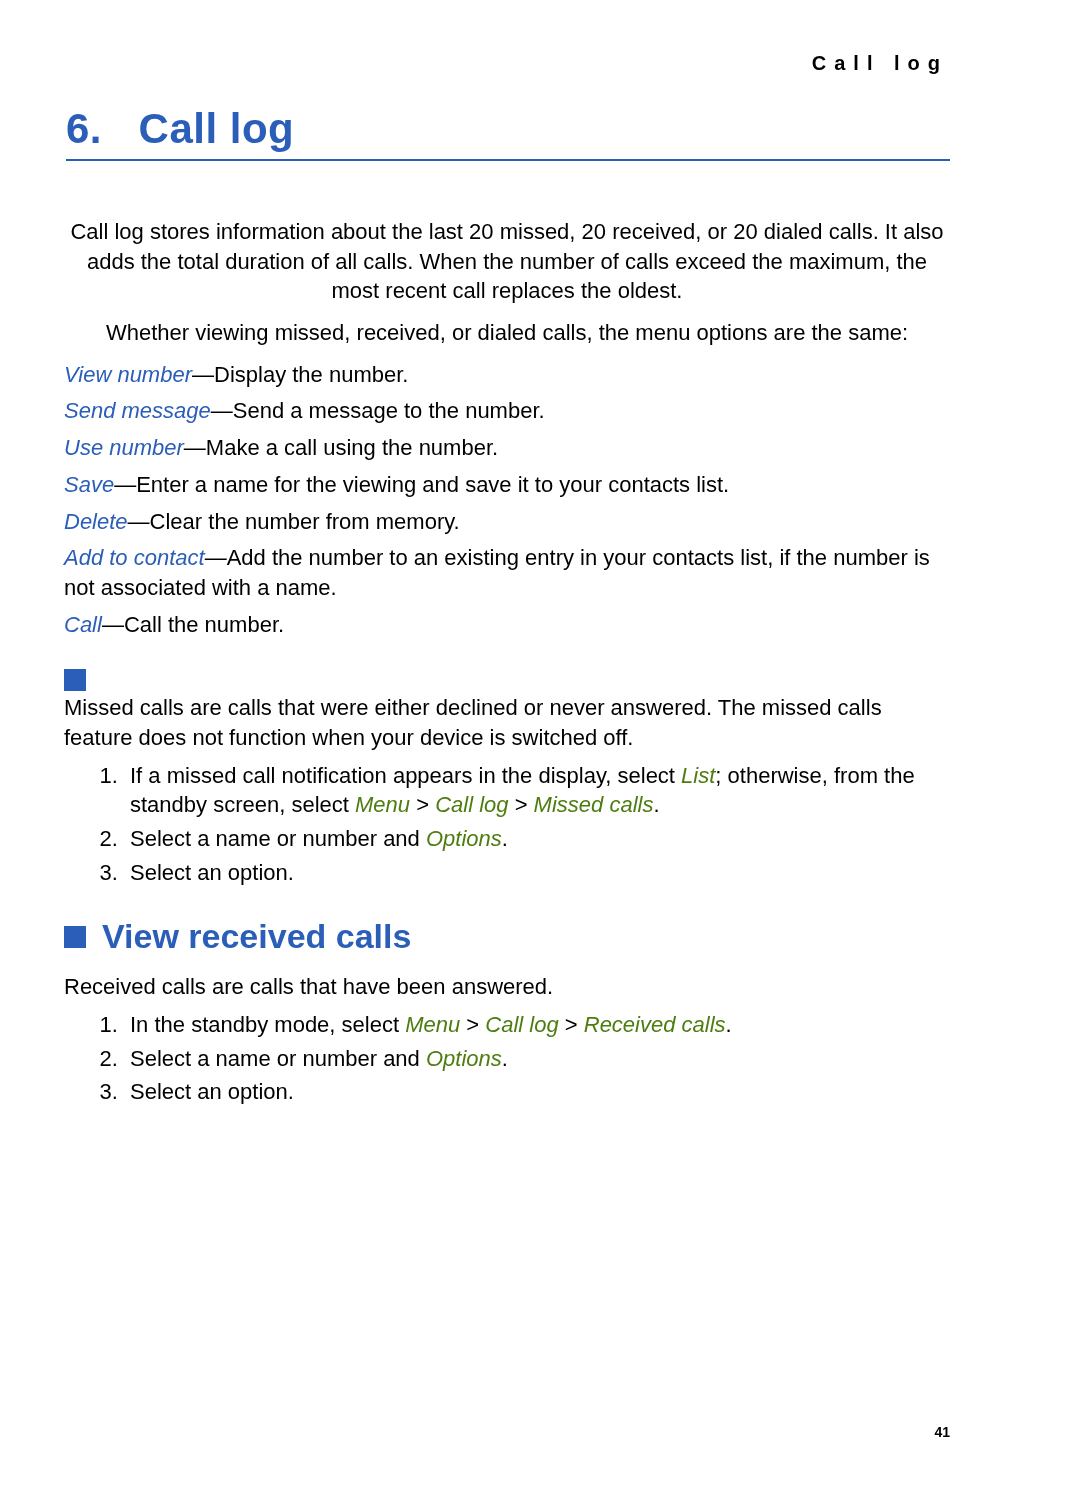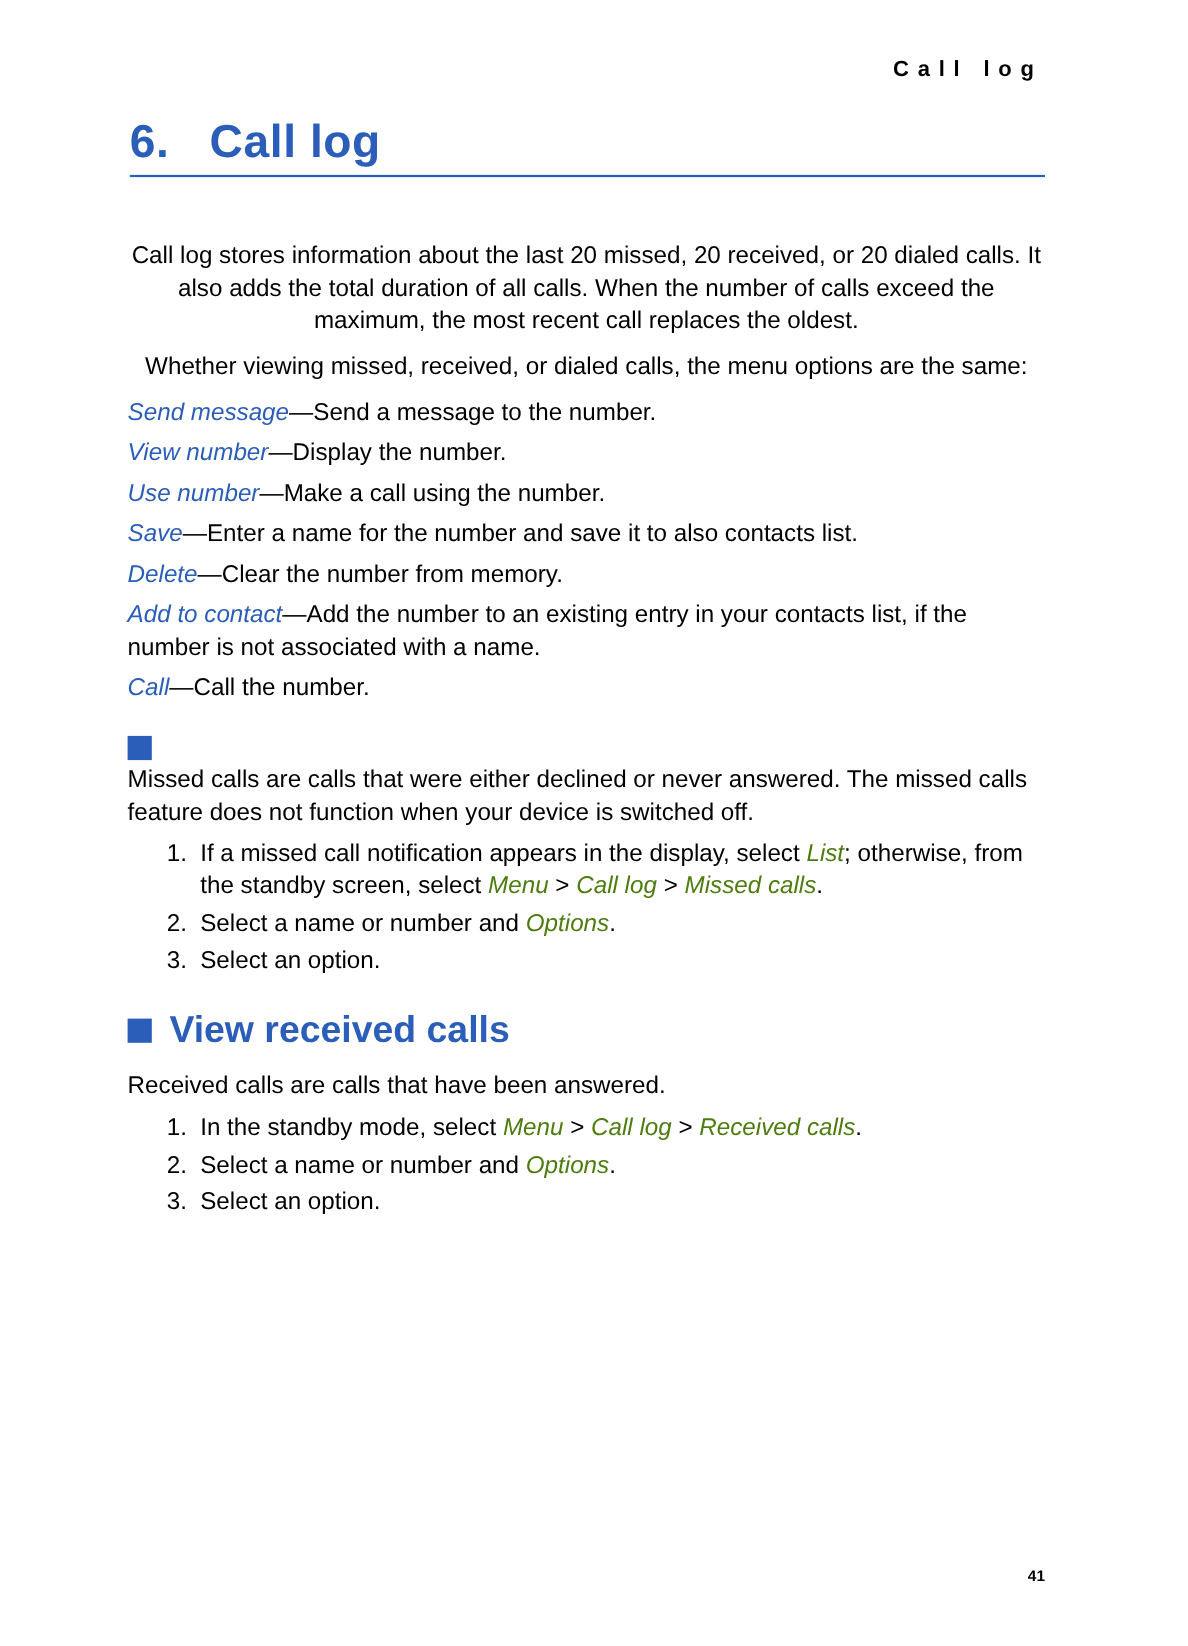--- a/index.html
+++ b/index.html
@@ -8,21 +8,21 @@
     width: 1080px;
     height: 1496px;
     background: #ffffff;
     font-family: "Segoe UI", "Helvetica Neue", Arial, sans-serif;
     color: #000;
   }
   .page {
     box-sizing: border-box;
     width: 1080px;
     height: 1496px;
-    padding: 52px 130px 40px 116px;
+    padding: 52px 130px 40px 64px;
     position: relative;
   }
   .running-header {
     text-align: right;
     font-weight: 700;
     letter-spacing: 8px;
     font-size: 20px;
     color: #000;
     margin-bottom: 30px;
     padding-right: 2px;
@@ -105,24 +105,24 @@
     &nbsp;
     <span>Call log</span>
   </h1>
 
   <div class="intro-block">
     <p class="body-text">Call log stores information about the last 20 missed, 20 received, or 20 dialed calls. It also adds the total duration of all calls. When the number of calls exceed the maximum, the most recent call replaces the oldest.</p>
     <p class="body-text">Whether viewing missed, received, or dialed calls, the menu options are the same:</p>
   </div>
 
   <div id="options-list">
+      <p class="option-line"><span class="option-term">View number</span><span>—Display the number.</span></p>
       <p class="option-line"><span class="option-term">Send message</span><span>—Send a message to the number.</span></p>
-      <p class="option-line"><span class="option-term">View number</span><span>—Display the number.</span></p>
       <p class="option-line"><span class="option-term">Use number</span><span>—Make a call using the number.</span></p>
-      <p class="option-line"><span class="option-term">Save</span><span>—Enter a name for the number and save it to also contacts list.</span></p>
+      <p class="option-line"><span class="option-term">Save</span><span>—Enter a name for the viewing and save it to your contacts list.</span></p>
       <p class="option-line"><span class="option-term">Delete</span><span>—Clear the number from memory.</span></p>
       <p class="option-line"><span class="option-term">Add to contact</span><span>—Add the number to an existing entry in your contacts list, if the number is not associated with a name.</span></p>
       <p class="option-line"><span class="option-term">Call</span><span>—Call the number.</span></p>
     </div>
 
   <div id="sections">
       <div class="section">
         <h2 class="section-heading">
           <span class="sq"></span>
         </h2>

